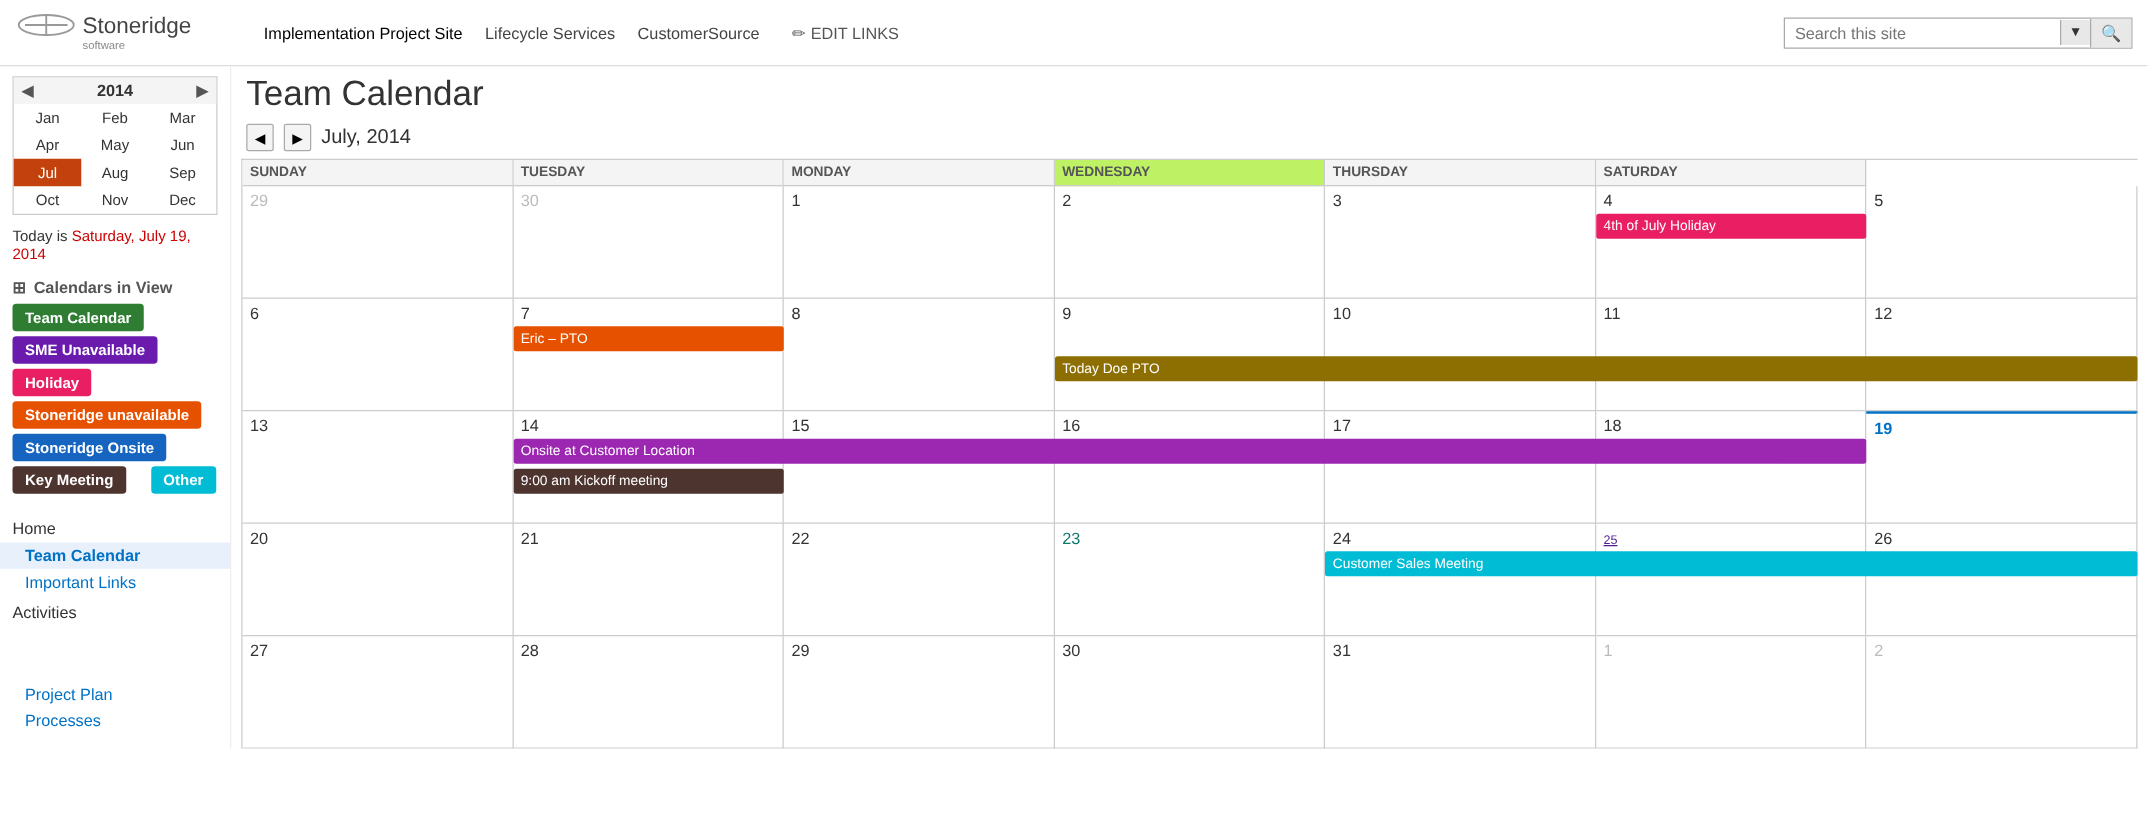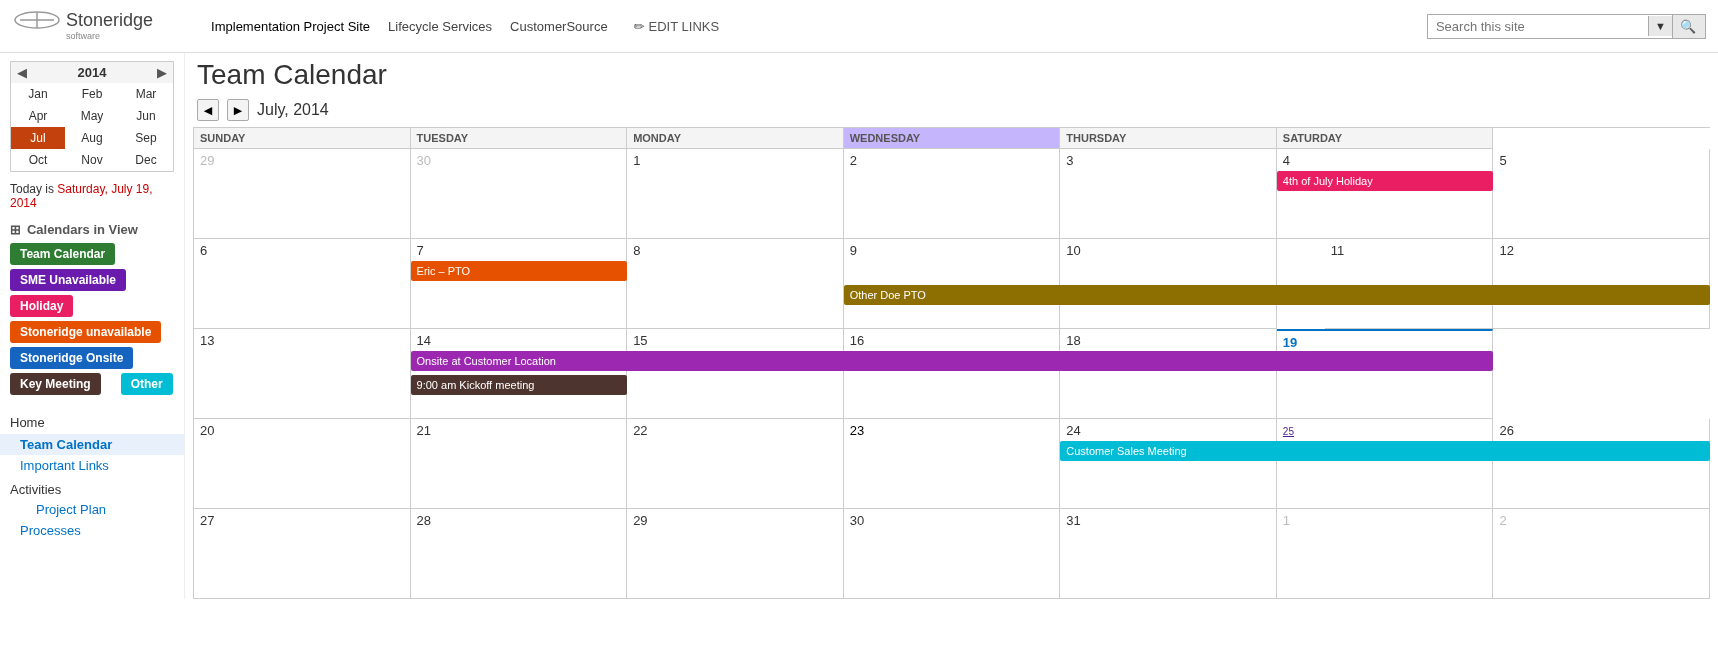--- a/index.html
+++ b/index.html
@@ -72,41 +72,41 @@
         <span>Calendars in View</span>
       </div>
       <div id="cal-badges"><div style="display: inline-block; padding: 4px 10px; border-radius: 3px; color: rgb(255, 255, 255); font-size: 12px; font-weight: 600; margin: 2px 10px; cursor: pointer; background: rgb(46, 125, 50);">Team Calendar</div><div style="display: inline-block; padding: 4px 10px; border-radius: 3px; color: rgb(255, 255, 255); font-size: 12px; font-weight: 600; margin: 2px 10px; cursor: pointer; background: rgb(106, 26, 173);">SME Unavailable</div><div style="display: inline-block; padding: 4px 10px; border-radius: 3px; color: rgb(255, 255, 255); font-size: 12px; font-weight: 600; margin: 2px 10px; cursor: pointer; background: rgb(233, 30, 99);">Holiday</div><div style="display: inline-block; padding: 4px 10px; border-radius: 3px; color: rgb(255, 255, 255); font-size: 12px; font-weight: 600; margin: 2px 10px; cursor: pointer; background: rgb(230, 81, 0);">Stoneridge unavailable</div><div style="display: inline-block; padding: 4px 10px; border-radius: 3px; color: rgb(255, 255, 255); font-size: 12px; font-weight: 600; margin: 2px 10px; cursor: pointer; background: rgb(21, 101, 192);">Stoneridge Onsite</div><div style="display: inline-block; padding: 4px 10px; border-radius: 3px; color: rgb(255, 255, 255); font-size: 12px; font-weight: 600; margin: 2px 10px; cursor: pointer; background: rgb(78, 52, 46);">Key Meeting</div><div style="display: inline-block; padding: 4px 10px; border-radius: 3px; color: rgb(255, 255, 255); font-size: 12px; font-weight: 600; margin: 2px 10px; cursor: pointer; background: rgb(0, 188, 212);">Other</div></div>
     </div>
 
     <div style="margin-top:14px;">
       <div style="font-size:13px;padding:4px 10px;color:#333;font-weight:500;">Home</div>
       <a style="font-size:13px;padding:3px 20px;color:#0072c6;display:block;background:#e8f0fb;font-weight:600;">Team Calendar</a>
       <a style="font-size:13px;padding:3px 20px;color:#0072c6;display:block;">Important Links</a>
       <div style="font-size:13px;padding:6px 10px 2px;color:#333;font-weight:500;">Activities</div>
-      <a style="font-size:13px;padding:3px 36px;color:#0072c6;display:block;">Project Plan</a>
+      <a style="font-size:13px;padding:3px 20px;color:#0072c6;display:block;margin-top:46px;">Project Plan</a>
       <a style="font-size:13px;padding:3px 20px;color:#0072c6;display:block;">Processes</a>
     </div>
   </div>
 
   <div style="flex:1;padding:0 8px;overflow:hidden;">
     <div style="font-size:28px;font-weight:300;color:#333;padding:6px 0 4px 4px;">Team Calendar</div>
 
     <div style="display:flex;align-items:center;gap:8px;padding:4px 4px 6px;">
       <button style="width:22px;height:22px;border:1px solid #aaa;background:#f4f4f4;border-radius:2px;cursor:pointer;font-size:11px;">◀</button>
       <button style="width:22px;height:22px;border:1px solid #aaa;background:#f4f4f4;border-radius:2px;cursor:pointer;font-size:11px;">▶</button>
       <span style="font-size:16px;color:#333;">July, 2014</span>
     </div>
 
     <div style="border-top:1px solid #ccc;border-left:1px solid #ccc;">
 
       <div style="display:grid;grid-template-columns:repeat(7,1fr);">
         <div style="background:#f4f4f4;font-weight:600;font-size:11px;color:#555;padding:4px 6px;border-right:1px solid #ccc;border-bottom:1px solid #ccc;">SUNDAY</div>
         <div style="background:#f4f4f4;font-weight:600;font-size:11px;color:#555;padding:4px 6px;border-right:1px solid #ccc;border-bottom:1px solid #ccc;">TUESDAY</div>
         <div style="background:#f4f4f4;font-weight:600;font-size:11px;color:#555;padding:4px 6px;border-right:1px solid #ccc;border-bottom:1px solid #ccc;">MONDAY</div>
-        <div style="background:#c4b5fd;font-weight:600;font-size:11px;color:#555;padding:4px 6px;border-right:1px solid #ccc;border-bottom:1px solid #ccc;">WEDNESDAY</div>
+        <div style="background:#bef264;font-weight:600;font-size:11px;color:#555;padding:4px 6px;border-right:1px solid #ccc;border-bottom:1px solid #ccc;">WEDNESDAY</div>
         <div style="background:#f4f4f4;font-weight:600;font-size:11px;color:#555;padding:4px 6px;border-right:1px solid #ccc;border-bottom:1px solid #ccc;">THURSDAY</div>
         <div style="background:#f4f4f4;font-weight:600;font-size:11px;color:#555;padding:4px 6px;border-right:1px solid #ccc;border-bottom:1px solid #ccc;">SATURDAY</div>
       </div>
 
       <div id="cal-weeks">
           <div style="position: relative;">
             <div style="display: grid; grid-template-columns: repeat(7, 1fr);">
               <div style="border-right: 1px solid rgb(204, 204, 204); border-bottom: 1px solid rgb(204, 204, 204); min-height: 90px; padding: 4px 4px 4px 6px;"><span style="font-size: 13px; color: rgb(187, 187, 187);">29</span></div>
               <div style="border-right: 1px solid rgb(204, 204, 204); border-bottom: 1px solid rgb(204, 204, 204); min-height: 90px; padding: 4px 4px 4px 6px;"><span style="font-size: 13px; color: rgb(187, 187, 187);">30</span></div>
               <div style="border-right: 1px solid rgb(204, 204, 204); border-bottom: 1px solid rgb(204, 204, 204); min-height: 90px; padding: 4px 4px 4px 6px;"><span style="font-size: 13px; color: rgb(51, 51, 51);">1</span></div>
@@ -119,48 +119,49 @@
               <div style="position: absolute; left: 71.4286%; width: 14.2857%; top: 22px; height: 20px; background: rgb(233, 30, 99); border-radius: 2px; color: rgb(255, 255, 255); font-size: 11px; display: flex; align-items: center; padding: 0px 6px; font-weight: 500; white-space: nowrap; overflow: hidden; text-overflow: ellipsis;">4th of July Holiday</div>
             </div>
           </div>
           <div style="position: relative;">
             <div style="display: grid; grid-template-columns: repeat(7, 1fr);">
               <div style="border-right: 1px solid rgb(204, 204, 204); border-bottom: 1px solid rgb(204, 204, 204); min-height: 90px; padding: 4px 4px 4px 6px;"><span style="font-size: 13px; color: rgb(51, 51, 51);">6</span></div>
               <div style="border-right: 1px solid rgb(204, 204, 204); border-bottom: 1px solid rgb(204, 204, 204); min-height: 90px; padding: 4px 4px 4px 6px;"><span style="font-size: 13px; color: rgb(51, 51, 51);">7</span></div>
               <div style="border-right: 1px solid rgb(204, 204, 204); border-bottom: 1px solid rgb(204, 204, 204); min-height: 90px; padding: 4px 4px 4px 6px;"><span style="font-size: 13px; color: rgb(51, 51, 51);">8</span></div>
               <div style="border-right: 1px solid rgb(204, 204, 204); border-bottom: 1px solid rgb(204, 204, 204); min-height: 90px; padding: 4px 4px 4px 6px;"><span style="font-size: 13px; color: rgb(51, 51, 51);">9</span></div>
               <div style="border-right: 1px solid rgb(204, 204, 204); border-bottom: 1px solid rgb(204, 204, 204); min-height: 90px; padding: 4px 4px 4px 6px;"><span style="font-size: 13px; color: rgb(51, 51, 51);">10</span></div>
-              <div style="border-right: 1px solid rgb(204, 204, 204); border-bottom: 1px solid rgb(204, 204, 204); min-height: 90px; padding: 4px 4px 4px 6px; margin-left: 48px;"><span style="font-size: 13px; color: rgb(51, 51, 51);">11</span></div>
+              <div style="border-right: 1px solid rgb(204, 204, 204); border-bottom: 1px solid rgb(204, 204, 204); min-height: 90px; padding: 4px 4px 4px 6px;"><span style="font-size: 13px; color: rgb(51, 51, 51);">11</span></div>
               <div style="border-right: 1px solid rgb(204, 204, 204); border-bottom: 1px solid rgb(204, 204, 204); min-height: 90px; padding: 4px 4px 4px 6px;"><span style="font-size: 13px; color: rgb(51, 51, 51);">12</span></div>
             </div>
             <div style="position: absolute; top: 0px; left: 0px; right: 0px; pointer-events: none;">
               <div style="position: absolute; left: 14.2857%; width: 14.2857%; top: 22px; height: 20px; background: rgb(230, 81, 0); border-radius: 2px; color: rgb(255, 255, 255); font-size: 11px; display: flex; align-items: center; padding: 0px 6px; font-weight: 500; white-space: nowrap; overflow: hidden; text-overflow: ellipsis;">Eric – PTO</div>
-              <div style="position: absolute; left: 42.8571%; width: 57.1429%; top: 46px; height: 20px; background: rgb(141, 110, 0); border-radius: 2px; color: rgb(255, 255, 255); font-size: 11px; display: flex; align-items: center; padding: 0px 6px; font-weight: 500; white-space: nowrap; overflow: hidden; text-overflow: ellipsis;">Other Doe PTO</div>
+              <div style="position: absolute; left: 42.8571%; width: 57.1429%; top: 46px; height: 20px; background: rgb(141, 110, 0); border-radius: 2px; color: rgb(255, 255, 255); font-size: 11px; display: flex; align-items: center; padding: 0px 6px; font-weight: 500; white-space: nowrap; overflow: hidden; text-overflow: ellipsis;">Today Doe PTO</div>
             </div>
           </div>
           <div style="position: relative;">
             <div style="display: grid; grid-template-columns: repeat(7, 1fr);">
               <div style="border-right: 1px solid rgb(204, 204, 204); border-bottom: 1px solid rgb(204, 204, 204); min-height: 90px; padding: 4px 4px 4px 6px;"><span style="font-size: 13px; color: rgb(51, 51, 51);">13</span></div>
               <div style="border-right: 1px solid rgb(204, 204, 204); border-bottom: 1px solid rgb(204, 204, 204); min-height: 90px; padding: 4px 4px 4px 6px;"><span style="font-size: 13px; color: rgb(51, 51, 51);">14</span></div>
               <div style="border-right: 1px solid rgb(204, 204, 204); border-bottom: 1px solid rgb(204, 204, 204); min-height: 90px; padding: 4px 4px 4px 6px;"><span style="font-size: 13px; color: rgb(51, 51, 51);">15</span></div>
               <div style="border-right: 1px solid rgb(204, 204, 204); border-bottom: 1px solid rgb(204, 204, 204); min-height: 90px; padding: 4px 4px 4px 6px;"><span style="font-size: 13px; color: rgb(51, 51, 51);">16</span></div>
+              <div style="border-right: 1px solid rgb(204, 204, 204); border-bottom: 1px solid rgb(204, 204, 204); min-height: 90px; padding: 4px 4px 4px 6px;"><span style="font-size: 13px; color: rgb(51, 51, 51);">17</span></div>
               <div style="border-right: 1px solid rgb(204, 204, 204); border-bottom: 1px solid rgb(204, 204, 204); min-height: 90px; padding: 4px 4px 4px 6px;"><span style="font-size: 13px; color: rgb(51, 51, 51);">18</span></div>
               <div style="border-right: 1px solid rgb(204, 204, 204); border-bottom: 1px solid rgb(204, 204, 204); min-height: 90px; padding: 4px 4px 4px 6px; border-top: 2px solid rgb(0, 114, 198);"><span style="font-size: 13px; color: rgb(0, 114, 198); font-weight: 600;">19</span></div>
             </div>
             <div style="position: absolute; top: 0px; left: 0px; right: 0px; pointer-events: none;">
               <div style="position: absolute; left: 14.2857%; width: 71.4286%; top: 22px; height: 20px; background: rgb(156, 39, 176); border-radius: 2px; color: rgb(255, 255, 255); font-size: 11px; display: flex; align-items: center; padding: 0px 6px; font-weight: 500; white-space: nowrap; overflow: hidden; text-overflow: ellipsis;">Onsite at Customer Location</div>
               <div style="position: absolute; left: 14.2857%; width: 14.2857%; top: 46px; height: 20px; background: rgb(78, 52, 46); border-radius: 2px; color: rgb(255, 255, 255); font-size: 11px; display: flex; align-items: center; padding: 0px 6px; font-weight: 500; white-space: nowrap; overflow: hidden; text-overflow: ellipsis;">9:00 am Kickoff meeting</div>
             </div>
           </div>
           <div style="position: relative;">
             <div style="display: grid; grid-template-columns: repeat(7, 1fr);">
               <div style="border-right: 1px solid rgb(204, 204, 204); border-bottom: 1px solid rgb(204, 204, 204); min-height: 90px; padding: 4px 4px 4px 6px;"><span style="font-size: 13px; color: rgb(51, 51, 51);">20</span></div>
               <div style="border-right: 1px solid rgb(204, 204, 204); border-bottom: 1px solid rgb(204, 204, 204); min-height: 90px; padding: 4px 4px 4px 6px;"><span style="font-size: 13px; color: rgb(51, 51, 51);">21</span></div>
               <div style="border-right: 1px solid rgb(204, 204, 204); border-bottom: 1px solid rgb(204, 204, 204); min-height: 90px; padding: 4px 4px 4px 6px;"><span style="font-size: 13px; color: rgb(51, 51, 51);">22</span></div>
-              <div style="border-right: 1px solid rgb(204, 204, 204); border-bottom: 1px solid rgb(204, 204, 204); min-height: 90px; padding: 4px 4px 4px 6px;"><span style="font-size: 13px; color: #000000;">23</span></div>
+              <div style="border-right: 1px solid rgb(204, 204, 204); border-bottom: 1px solid rgb(204, 204, 204); min-height: 90px; padding: 4px 4px 4px 6px;"><span style="font-size: 13px; color: #0f766e;">23</span></div>
               <div style="border-right: 1px solid rgb(204, 204, 204); border-bottom: 1px solid rgb(204, 204, 204); min-height: 90px; padding: 4px 4px 4px 6px;"><span style="font-size: 13px; color: rgb(51, 51, 51);">24</span></div>
               <div style="border-right: 1px solid rgb(204, 204, 204); border-bottom: 1px solid rgb(204, 204, 204); min-height: 90px; padding: 4px 4px 4px 6px;"><span style="font-size: 10px; color: #4c1d95; text-decoration: underline;">25</span></div>
               <div style="border-right: 1px solid rgb(204, 204, 204); border-bottom: 1px solid rgb(204, 204, 204); min-height: 90px; padding: 4px 4px 4px 6px;"><span style="font-size: 13px; color: rgb(51, 51, 51);">26</span></div>
             </div>
             <div style="position: absolute; top: 0px; left: 0px; right: 0px; pointer-events: none;">
               <div style="position: absolute; left: 57.1429%; width: 42.8571%; top: 22px; height: 20px; background: rgb(0, 188, 212); border-radius: 2px; color: rgb(255, 255, 255); font-size: 11px; display: flex; align-items: center; padding: 0px 6px; font-weight: 500; white-space: nowrap; overflow: hidden; text-overflow: ellipsis;">Customer Sales Meeting</div>
             </div>
           </div>
           <div style="position: relative;">
             <div style="display: grid; grid-template-columns: repeat(7, 1fr);">

